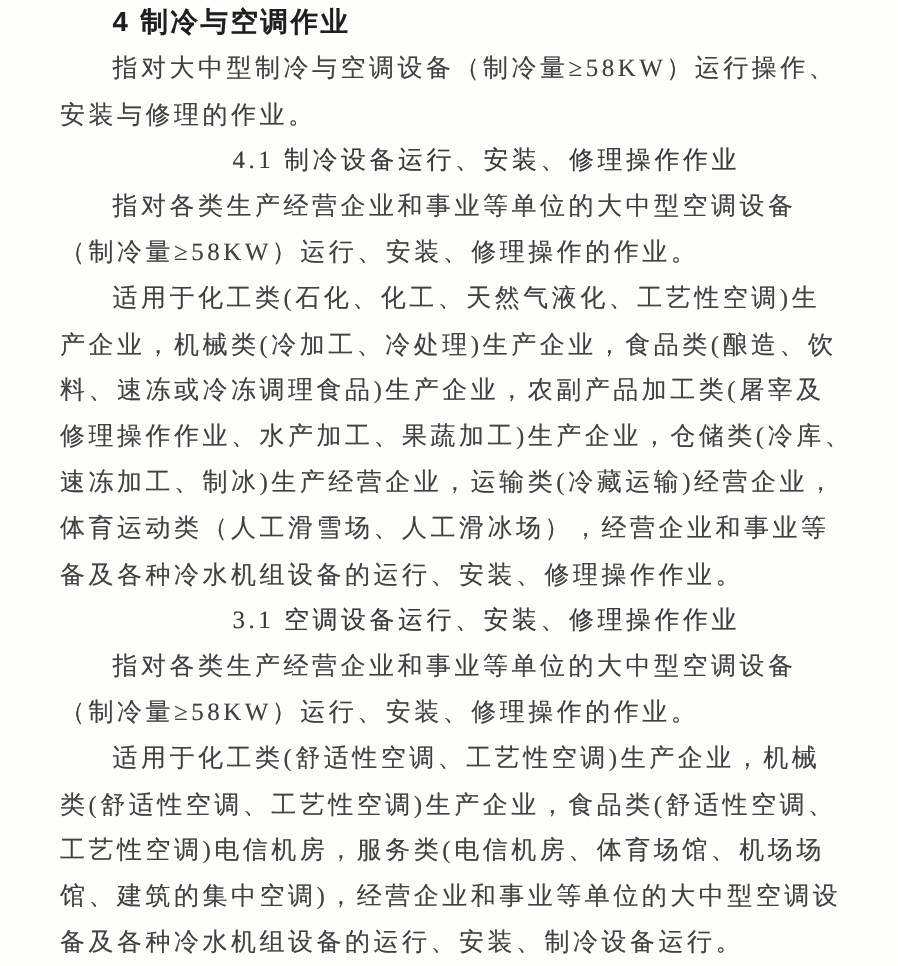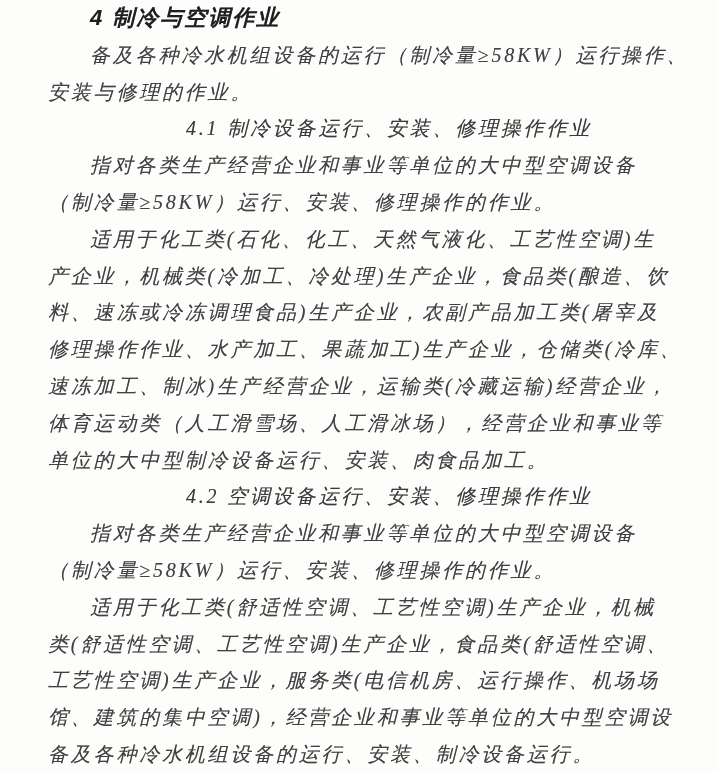--- a/index.html
+++ b/index.html
@@ -22,21 +22,20 @@
     width: 640px;
   }
   .line {
     height: 36.8px;
     line-height: 36.8px;
     font-size: 20px;
     letter-spacing: 2.8px;
     color: #414141;
     white-space: nowrap;
     text-align: left;
-    font-style: italic;
   }
   .line.indent {
     text-indent: 42px;
   }
   .line.h1 {
     font-family: "Liberation Sans", sans-serif;
     font-weight: bold;
     font-size: 22px;
     letter-spacing: 2px;
     color: #1f1f1f;
@@ -49,41 +48,41 @@
   .line { text-shadow: 0 0 0.4px rgba(80,80,80,0.45); }
 </style>
 </head>
 <body>
 
 <div class="page">
   <div class="text-column">
 
     <div class="line h1 indent">4 制冷与空调作业</div>
 
-    <div class="line indent">备及各种冷水机组设备的运行（制冷量≥58KW）运行操作、</div>
+    <div class="line indent">指对大中型制冷与空调设备（制冷量≥58KW）运行操作、</div>
     <div class="line">安装与修理的作业。</div>
 
     <div class="line h2 indent">4.1 制冷设备运行、安装、修理操作作业</div>
 
     <div class="line indent">指对各类生产经营企业和事业等单位的大中型空调设备</div>
     <div class="line">（制冷量≥58KW）运行、安装、修理操作的作业。</div>
 
     <div class="line indent">适用于化工类(石化、化工、天然气液化、工艺性空调)生</div>
     <div class="line">产企业，机械类(冷加工、冷处理)生产企业，食品类(酿造、饮</div>
     <div class="line">料、速冻或冷冻调理食品)生产企业，农副产品加工类(屠宰及</div>
     <div class="line">修理操作作业、水产加工、果蔬加工)生产企业，仓储类(冷库、</div>
     <div class="line">速冻加工、制冰)生产经营企业，运输类(冷藏运输)经营企业，</div>
     <div class="line">体育运动类（人工滑雪场、人工滑冰场），经营企业和事业等</div>
-    <div class="line">单位的大中型制冷设备运行、安装、肉食品加工。</div>
+    <div class="line">备及各种冷水机组设备的运行、安装、修理操作作业。</div>
 
-    <div class="line h2 indent">4.2 空调设备运行、安装、修理操作作业</div>
+    <div class="line h2 indent">3.1 空调设备运行、安装、修理操作作业</div>
 
     <div class="line indent">指对各类生产经营企业和事业等单位的大中型空调设备</div>
     <div class="line">（制冷量≥58KW）运行、安装、修理操作的作业。</div>
 
     <div class="line indent">适用于化工类(舒适性空调、工艺性空调)生产企业，机械</div>
     <div class="line">类(舒适性空调、工艺性空调)生产企业，食品类(舒适性空调、</div>
-    <div class="line">工艺性空调)生产企业，服务类(电信机房、运行操作、机场场</div>
+    <div class="line">工艺性空调)电信机房，服务类(电信机房、体育场馆、机场场</div>
     <div class="line">馆、建筑的集中空调)，经营企业和事业等单位的大中型空调设</div>
     <div class="line">备及各种冷水机组设备的运行、安装、制冷设备运行。</div>
 
   </div>
 </div>
 
 </body></html>

